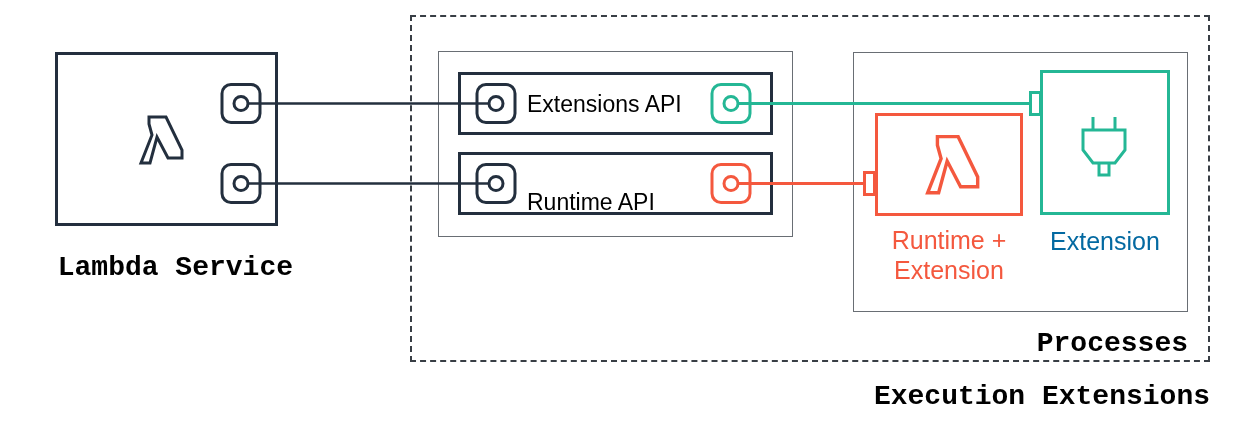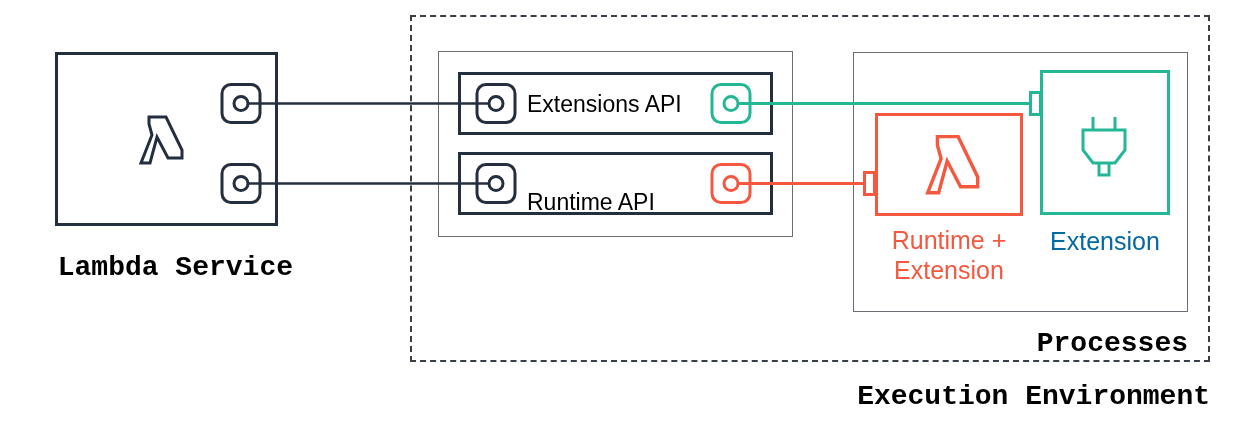--- a/index.html
+++ b/index.html
@@ -106,15 +106,15 @@
 
   <div class="lbl proc-lbl orange-text" style="left:860px;top:225px;width:178px;">
     <div>Runtime +</div>
     <div>Extension</div>
   </div>
 
   <div class="lbl proc-lbl teal-text" style="left:1040px;top:226px;width:130px;">Extension</div>
 
   <div class="lbl section-lbl" style="left:853px;top:328px;width:335px;">Processes</div>
 
-  <div class="lbl section-lbl" style="left:410px;top:381px;width:800px;">Execution Environment</div>
+  <div class="lbl section-lbl" style="left:410px;top:381px;width:800px;">Execution Extensions</div>
 
 </div>
 
 </body></html>

